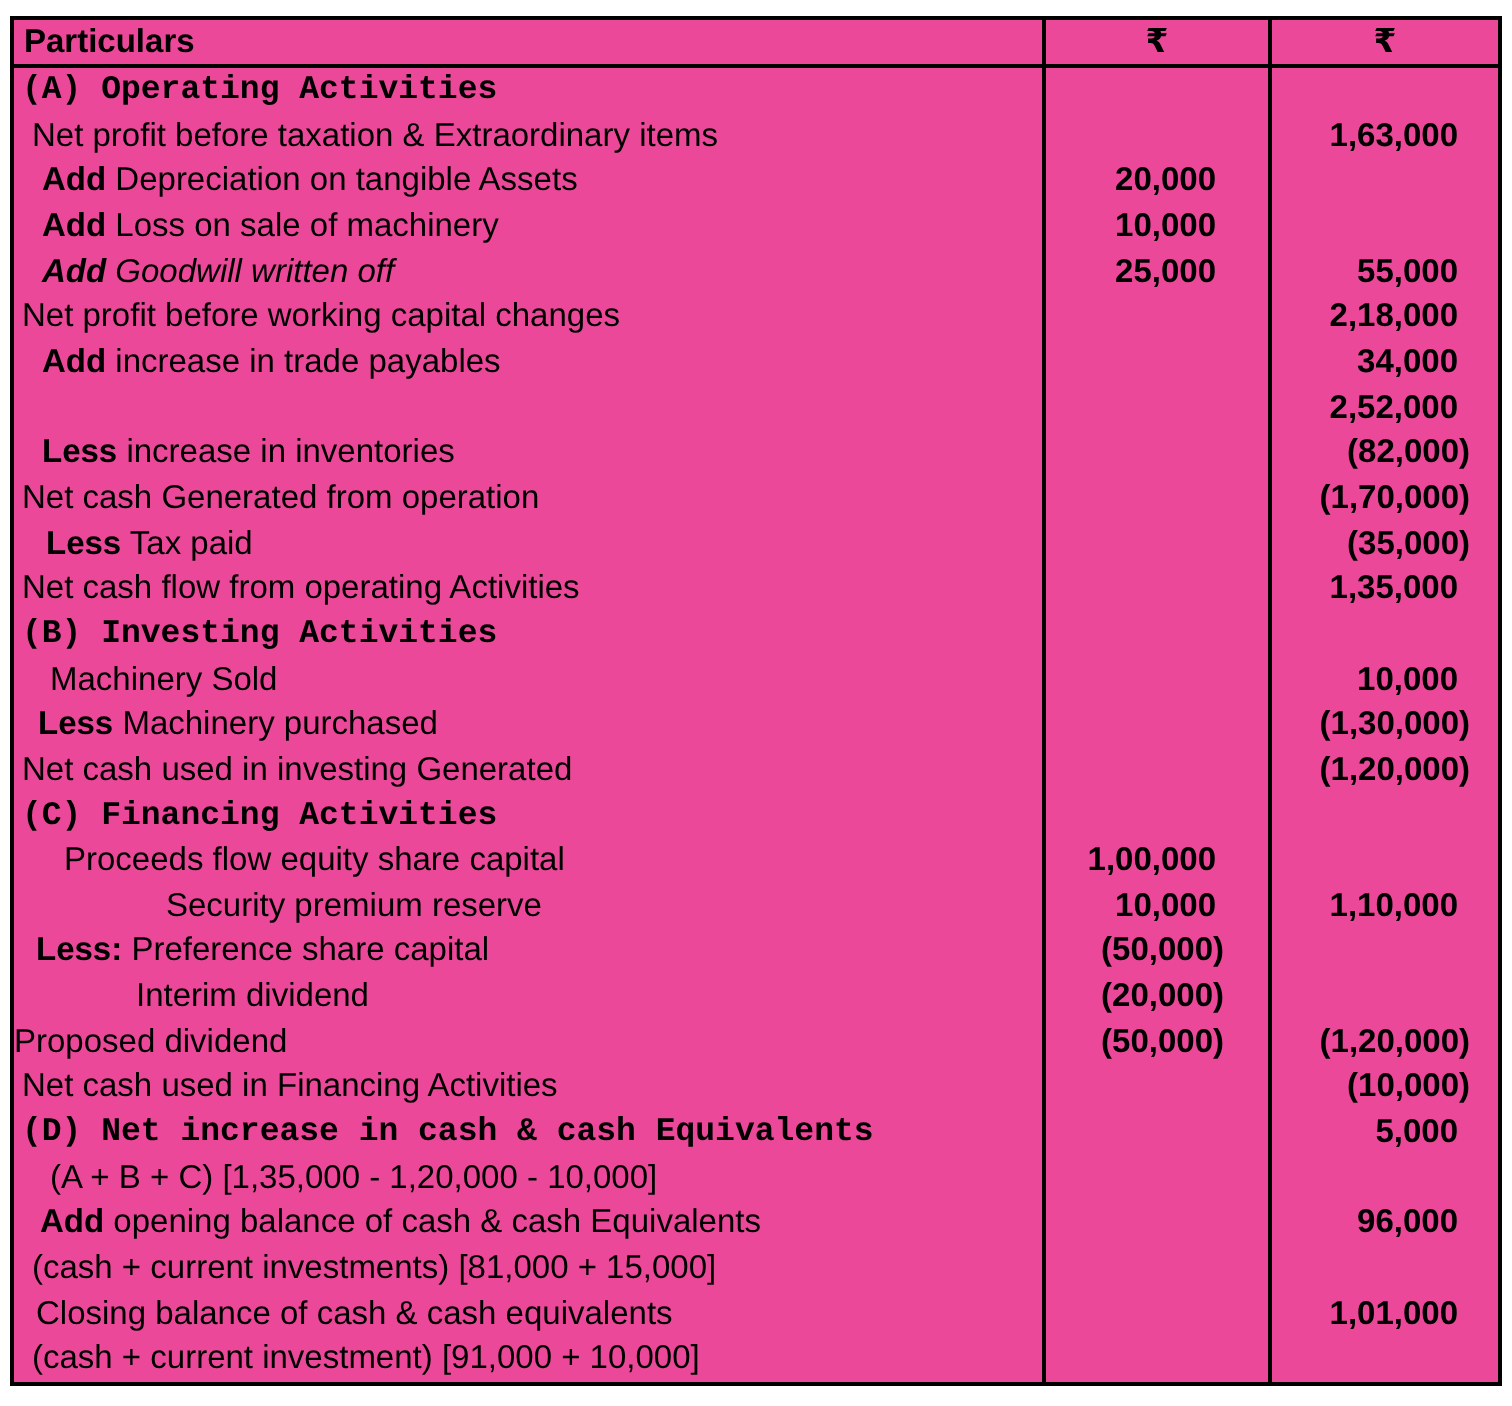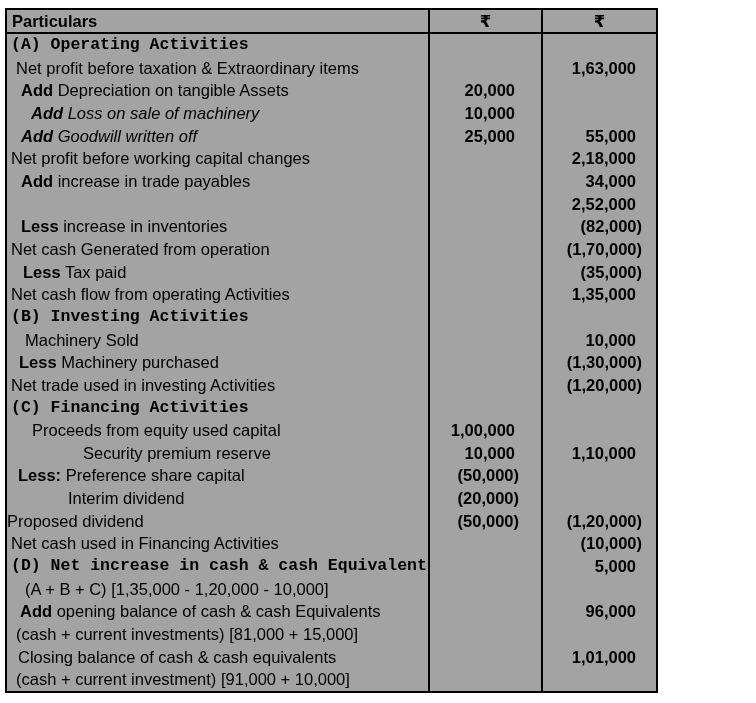--- a/index.html
+++ b/index.html
@@ -6,23 +6,23 @@
   html, body {
     margin: 0; padding: 0;
     width: 756px; height: 703px;
     background: #ffffff;
     font-family: "Liberation Sans", "DejaVu Sans", sans-serif;
     color: #000000;
   }
   .cashflow-table {
     position: absolute;
     left: 5px; top: 8px;
-    width: 653px;
+    width: 746px;
     border: 2px solid #000;
-    background: #a3a3a3;
+    background: #ec4899;
   }
   .thead {
     display: grid;
     grid-template-columns: 1fr 113px 115px;
     border-bottom: 2px solid #000;
     height: 24px;
   }
   .thead .hcell {
     font-weight: bold;
     font-size: 16.5px;
@@ -63,35 +63,35 @@
 <div class="cashflow-table">
   <div class="thead">
     <div class="hcell h-label">Particulars</div>
     <div class="hcell h-amt">₹</div>
     <div class="hcell h-amt">₹</div>
   </div>
   <div class="tbody">
       <div class="trow"><div class="cell label bold" style="padding-left: 4px;">(A) Operating Activities</div><div class="cell amt c1"></div><div class="cell amt c2"></div></div>
       <div class="trow"><div class="cell label" style="padding-left: 9px;">Net profit before taxation &amp; Extraordinary items</div><div class="cell amt c1"></div><div class="cell amt c2">1,63,000</div></div>
       <div class="trow"><div class="cell label" style="padding-left: 14px;"><span class="kw">Add</span> <span>Depreciation on tangible Assets</span></div><div class="cell amt c1">20,000</div><div class="cell amt c2"></div></div>
-      <div class="trow"><div class="cell label" style="padding-left: 24px; font-style: italic;"><span class="kw">Add</span> <span>Loss on sale of machinery</span></div><div class="cell amt c1">10,000</div><div class="cell amt c2"></div></div>
+      <div class="trow"><div class="cell label" style="padding-left: 14px;"><span class="kw">Add</span> <span>Loss on sale of machinery</span></div><div class="cell amt c1">10,000</div><div class="cell amt c2"></div></div>
       <div class="trow"><div class="cell label" style="padding-left: 14px; font-style: italic;"><span class="kw">Add</span> <span>Goodwill written off</span></div><div class="cell amt c1">25,000</div><div class="cell amt c2">55,000</div></div>
       <div class="trow"><div class="cell label" style="padding-left: 4px;">Net profit before working capital changes</div><div class="cell amt c1"></div><div class="cell amt c2">2,18,000</div></div>
       <div class="trow"><div class="cell label" style="padding-left: 14px;"><span class="kw">Add</span> <span>increase in trade payables</span></div><div class="cell amt c1"></div><div class="cell amt c2">34,000</div></div>
       <div class="trow"><div class="cell label" style="padding-left: 4px;"></div><div class="cell amt c1"></div><div class="cell amt c2">2,52,000</div></div>
       <div class="trow"><div class="cell label" style="padding-left: 14px;"><span class="kw">Less</span> <span>increase in inventories</span></div><div class="cell amt c1"></div><div class="cell amt c2 paren">(82,000)</div></div>
       <div class="trow"><div class="cell label" style="padding-left: 4px;">Net cash Generated from operation</div><div class="cell amt c1"></div><div class="cell amt c2 paren">(1,70,000)</div></div>
       <div class="trow"><div class="cell label" style="padding-left: 16px;"><span class="kw">Less</span> <span>Tax paid</span></div><div class="cell amt c1"></div><div class="cell amt c2 paren">(35,000)</div></div>
       <div class="trow"><div class="cell label" style="padding-left: 4px;">Net cash flow from operating Activities</div><div class="cell amt c1"></div><div class="cell amt c2">1,35,000</div></div>
       <div class="trow"><div class="cell label bold" style="padding-left: 4px;">(B) Investing Activities</div><div class="cell amt c1"></div><div class="cell amt c2"></div></div>
       <div class="trow"><div class="cell label" style="padding-left: 18px;">Machinery Sold</div><div class="cell amt c1"></div><div class="cell amt c2">10,000</div></div>
       <div class="trow"><div class="cell label" style="padding-left: 12px;"><span class="kw">Less</span> <span>Machinery purchased</span></div><div class="cell amt c1"></div><div class="cell amt c2 paren">(1,30,000)</div></div>
-      <div class="trow"><div class="cell label" style="padding-left: 4px;">Net trade used in investing Activities</div><div class="cell amt c1"></div><div class="cell amt c2 paren">(1,20,000)</div></div>
+      <div class="trow"><div class="cell label" style="padding-left: 4px;">Net cash used in investing Generated</div><div class="cell amt c1"></div><div class="cell amt c2 paren">(1,20,000)</div></div>
       <div class="trow"><div class="cell label bold" style="padding-left: 4px;">(C) Financing Activities</div><div class="cell amt c1"></div><div class="cell amt c2"></div></div>
-      <div class="trow"><div class="cell label" style="padding-left: 25px;">Proceeds from equity used capital</div><div class="cell amt c1">1,00,000</div><div class="cell amt c2"></div></div>
+      <div class="trow"><div class="cell label" style="padding-left: 25px;">Proceeds flow equity share capital</div><div class="cell amt c1">1,00,000</div><div class="cell amt c2"></div></div>
       <div class="trow"><div class="cell label" style="padding-left: 76px;">Security premium reserve</div><div class="cell amt c1">10,000</div><div class="cell amt c2">1,10,000</div></div>
       <div class="trow"><div class="cell label" style="padding-left: 11px;"><span class="kw">Less:</span> <span>Preference share capital</span></div><div class="cell amt c1 paren">(50,000)</div><div class="cell amt c2"></div></div>
       <div class="trow"><div class="cell label" style="padding-left: 33px; margin-left: 28px;">Interim dividend</div><div class="cell amt c1 paren">(20,000)</div><div class="cell amt c2"></div></div>
       <div class="trow"><div class="cell label" style="">Proposed dividend</div><div class="cell amt c1 paren">(50,000)</div><div class="cell amt c2 paren">(1,20,000)</div></div>
       <div class="trow"><div class="cell label" style="padding-left: 4px;">Net cash used in Financing Activities</div><div class="cell amt c1"></div><div class="cell amt c2 paren">(10,000)</div></div>
       <div class="trow"><div class="cell label bold" style="padding-left: 4px;">(D) Net increase in cash &amp; cash Equivalents</div><div class="cell amt c1"></div><div class="cell amt c2">5,000</div></div>
       <div class="trow"><div class="cell label" style="padding-left: 18px;">(A + B + C) [1,35,000 - 1,20,000 - 10,000]</div><div class="cell amt c1"></div><div class="cell amt c2"></div></div>
       <div class="trow"><div class="cell label" style="padding-left: 13px;"><span class="kw">Add</span> <span>opening balance of cash &amp; cash Equivalents</span></div><div class="cell amt c1"></div><div class="cell amt c2">96,000</div></div>
       <div class="trow"><div class="cell label" style="padding-left: 9px;">(cash + current investments) [81,000 + 15,000]</div><div class="cell amt c1"></div><div class="cell amt c2"></div></div>
       <div class="trow"><div class="cell label" style="padding-left: 11px;">Closing balance of cash &amp; cash equivalents</div><div class="cell amt c1"></div><div class="cell amt c2">1,01,000</div></div>

